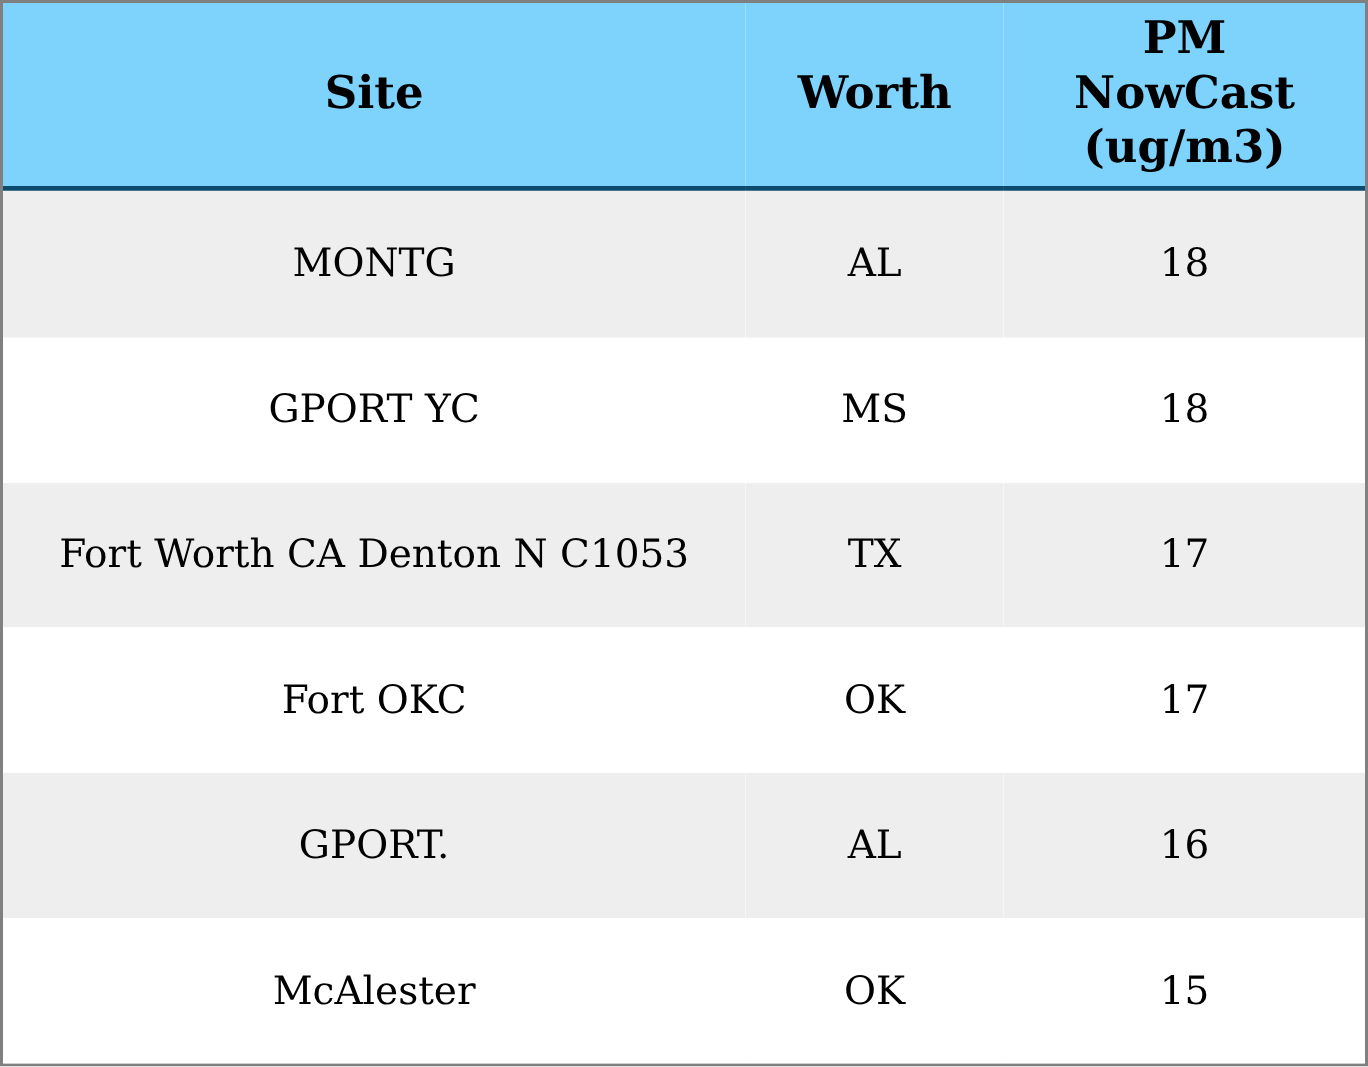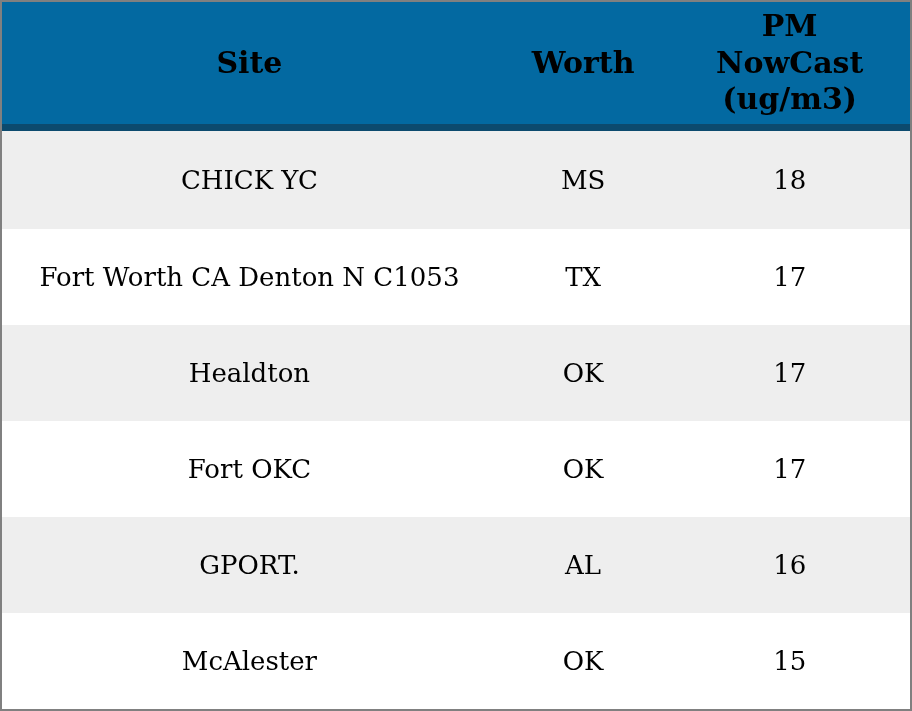--- a/index.html
+++ b/index.html
@@ -21,22 +21,22 @@
     width: 100%;
     height: 100%;
     border-collapse: collapse;
     table-layout: fixed;
     text-align: center;
   }
   .col-site  { width: 54.5%; }
   .col-state { width: 19.0%; }
   .col-pm    { width: 26.5%; }
   thead th {
-    background: #0369a1;
-    border-bottom: 7px solid #0c4a6e;
+    background: #7dd3fc;
+    border-bottom: 3px solid #0c4a6e;
     height: 122px;
     font-size: 30px;
     font-weight: bold;
     vertical-align: middle;
     white-space: pre-line;
     line-height: 1.22;
     padding: 0;
   }
   tbody td {
     height: 58px;
@@ -65,32 +65,32 @@
       <tr>
         <th>Site</th>
         <th>Worth</th>
         <th>PM
 NowCast
 (ug/m3)</th>
       </tr>
     </thead>
     <tbody>
       <tr>
-        <td>CHICK YC</td>
+        <td>MONTG</td>
+        <td>AL</td>
+        <td>18</td>
+      </tr>
+      <tr>
+        <td>GPORT YC</td>
         <td>MS</td>
         <td>18</td>
       </tr>
       <tr>
         <td>Fort Worth CA Denton N C1053</td>
         <td>TX</td>
-        <td>17</td>
-      </tr>
-      <tr>
-        <td>Healdton</td>
-        <td>OK</td>
         <td>17</td>
       </tr>
       <tr>
         <td>Fort OKC</td>
         <td>OK</td>
         <td>17</td>
       </tr>
       <tr>
         <td>GPORT.</td>
         <td>AL</td>

